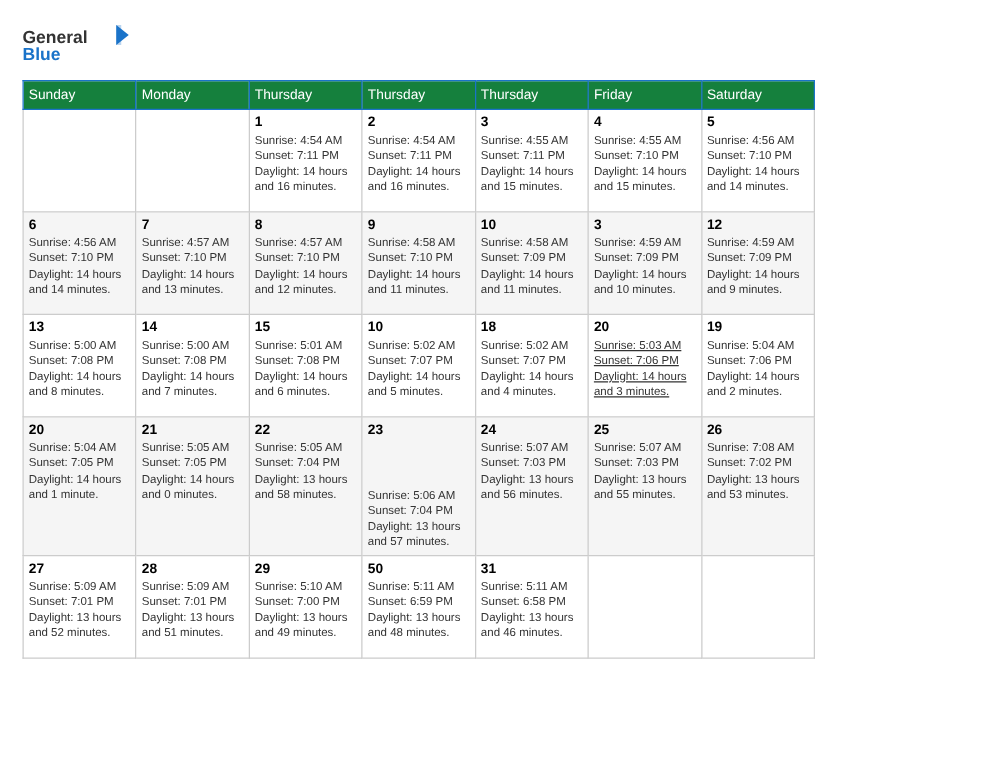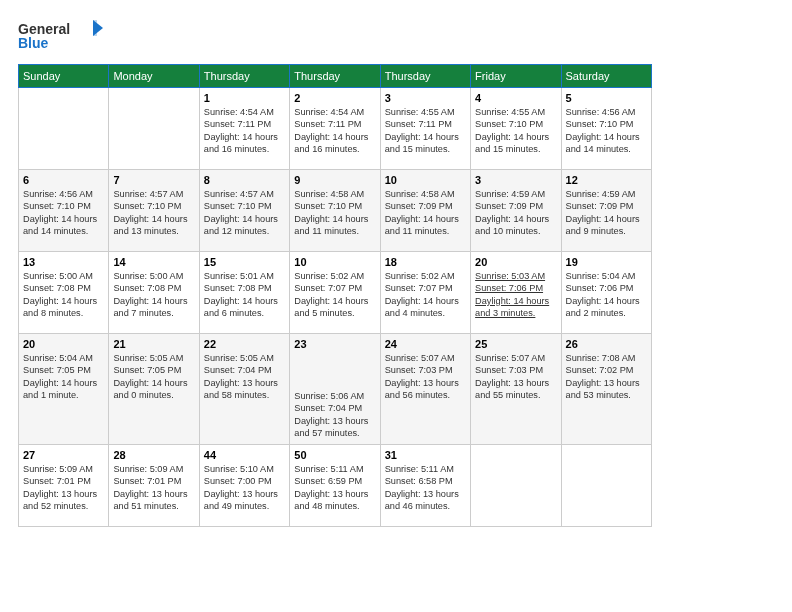--- a/index.html
+++ b/index.html
@@ -294,21 +294,21 @@
 Sunset: 7:01 PM
 Daylight: 13 hours and 52 minutes.</div>
           </td>
           <td>
             <span class="day-num">28</span>
             <div class="day-info" style="white-space: pre-line;">Sunrise: 5:09 AM
 Sunset: 7:01 PM
 Daylight: 13 hours and 51 minutes.</div>
           </td>
           <td>
-            <span class="day-num">44</span>
+            <span class="day-num">29</span>
             <div class="day-info" style="white-space: pre-line;">Sunrise: 5:10 AM
 Sunset: 7:00 PM
 Daylight: 13 hours and 49 minutes.</div>
           </td>
           <td>
             <span class="day-num">50</span>
             <div class="day-info" style="white-space: pre-line;">Sunrise: 5:11 AM
 Sunset: 6:59 PM
 Daylight: 13 hours and 48 minutes.</div>
           </td>

